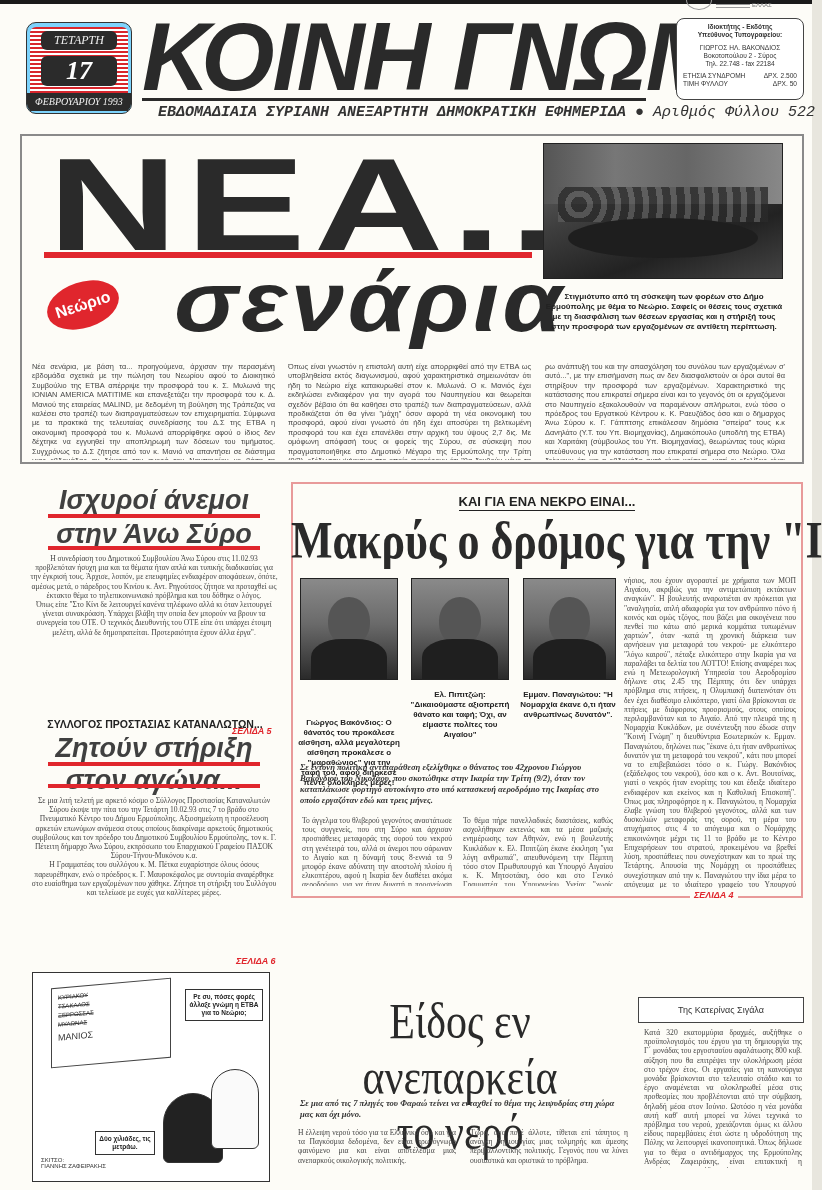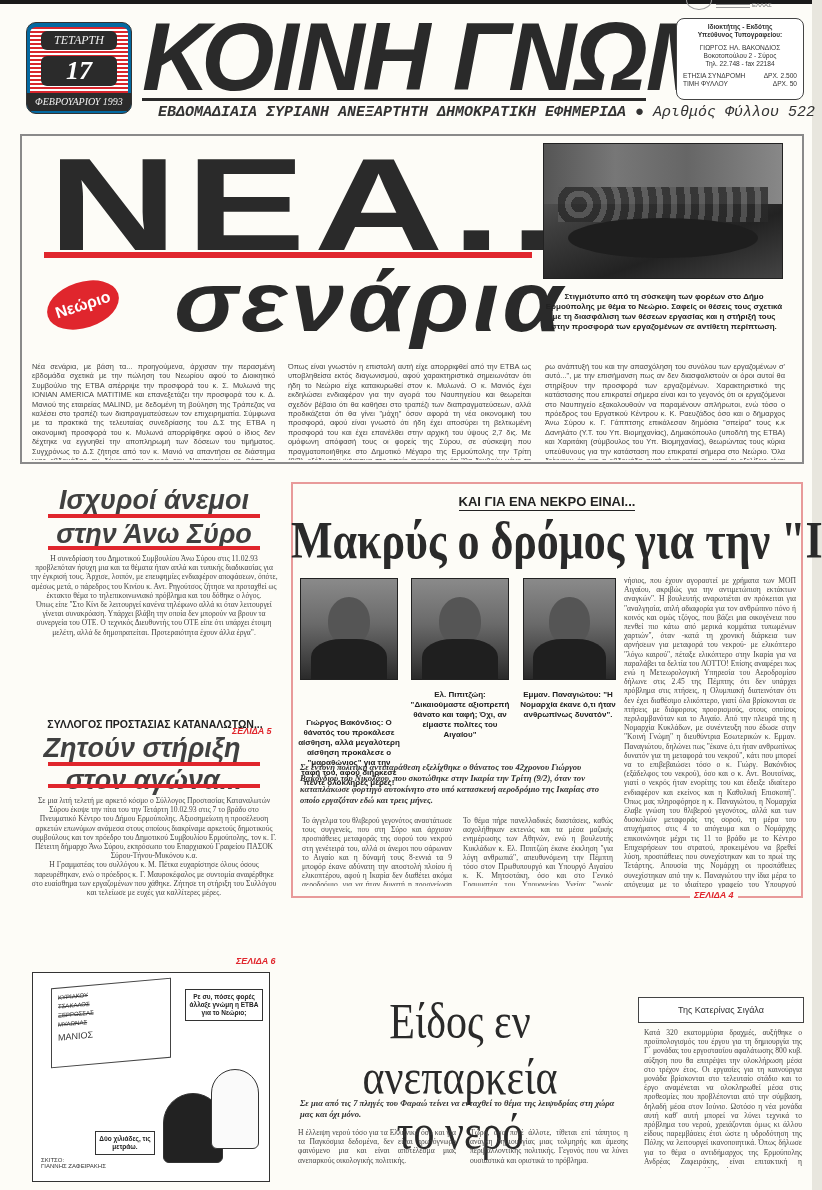--- a/index.html
+++ b/index.html
@@ -3,21 +3,21 @@
 <meta charset="utf-8">
 <style>
   * { box-sizing: border-box; margin: 0; padding: 0; }
   html, body { width: 822px; height: 1190px; background: #fdfcf7; overflow: hidden; }
   body { position: relative; font-family: "Liberation Serif", serif; color: #222; }
   .abs { position: absolute; }
   .topbar { left: 0; top: 0; width: 822px; height: 4px; background: #1a1a1a; }
   .rightedge { left: 812px; top: 0; width: 10px; height: 1190px; background: #e8e6de; }
 
   
-  .datebox { left: 26px; top: 22px; width: 106px; height: 92px; border: 1.5px solid #333; border-radius: 10px; background: #0369a1; overflow: hidden; }
+  .datebox { left: 26px; top: 22px; width: 106px; height: 92px; border: 1.5px solid #333; border-radius: 10px; background: #7dd3fc; overflow: hidden; }
   .stripes { position: absolute; left: 3px; top: 4px; right: 3px; bottom: 4px; border-radius: 6px;
     background: repeating-linear-gradient(to bottom, #d8262d 0px, #d8262d 2px, #fff 2px, #fff 4px); }
   .day-pill { position: absolute; left: 14px; top: 8px; width: 76px; height: 19px; background: #2b2b2b; border-radius: 6px; color: #f0f0f0; font-size: 12px; font-style: italic; text-align: center; line-height: 19px; }
   .num-pill { position: absolute; left: 14px; top: 33px; width: 76px; height: 30px; background: #2b2b2b; border-radius: 6px; color: #fff; font-size: 26px; font-weight: bold; font-style: italic; text-align: center; line-height: 30px; }
   .month-pill { position: absolute; left: 0; top: 70px; width: 100%; height: 18px; background: #2b2b2b; color: #f0f0f0; font-size: 10px; font-style: italic; text-align: center; line-height: 18px; }
 
   
   .masthead { left: 142px; top: 10px; width: 480px; height: 94px; font-family: "Liberation Sans", sans-serif; font-weight: 900; font-style: italic; font-size: 96px; line-height: 94px; letter-spacing: -2px; color: #2a2a2a; transform: scaleX(0.98); transform-origin: left; white-space: nowrap; }
   .mastrule { left: 142px; top: 98px; width: 504px; height: 3px; background: #2a2a2a; }
   .subtitle { left: 158px; top: 104px; width: 520px; font-family: Liberation Mono, monospace; font-size: 15px; font-style: italic; font-weight: bold; color: #333; white-space: nowrap; }
@@ -141,21 +141,21 @@
 
 <div class="abs h-script" style="left:40px; top:484px; width:228px; font-size:27px; line-height:32px;">Ισχυροί άνεμοι</div>
 <div class="abs u-red" style="left:48px; top:514px; width:212px;"></div>
 <div class="abs h-script" style="left:40px; top:518px; width:228px; font-size:27px; line-height:32px;">στην Άνω Σύρο</div>
 <div class="abs u-red" style="left:48px; top:546px; width:212px;"></div>
 <div class="abs serifcol" style="left:30px; top:554px; width:248px; height:138px; overflow:hidden; text-align:center; white-space:pre-line;">Η συνεδρίαση του Δημοτικού Συμβουλίου Άνω Σύρου στις 11.02.93 προβλεπόταν ήσυχη μια και τα θέματα ήταν απλά και τυπικής διαδικασίας για την έγκρισή τους. Άρχισε, λοιπόν, με επευφημίες ενδιαφέρον αποφάσεων, όπότε, αμέσως μετά, ο πάρεδρος του Κινίου κ. Αντ. Ρηγούτσος ζήτησε να προταχθεί ως έκτακτο θέμα το τηλεπικοινωνιακό πρόβλημα και του δόθηκε ο λόγος.
 Όπως είπε "Στο Κίνι δε λειτουργεί κανένα τηλέφωνο αλλά κι όταν λειτουργεί γίνεται συνακρόαση. Υπάρχει βλάβη την οποία δεν μπορούν να βρουν τα συνεργεία του ΟΤΕ. Ο τεχνικός Διευθυντής του ΟΤΕ είπε ότι υπάρχει έτοιμη μελέτη, αλλά δε δημοπρατείται. Προτεραιότητα έχουν άλλα έργα".</div>
 <div class="abs seepage" style="left:232px; top:694px;">ΣΕΛΙΔΑ 5</div>
 
 <div class="abs" style="left:30px; top:718px; width:250px; text-align:center; font-family:'Liberation Sans',sans-serif; font-weight:bold; font-size:10.5px; color:#222;">ΣΥΛΛΟΓΟΣ ΠΡΟΣΤΑΣΙΑΣ ΚΑΤΑΝΑΛΩΤΩΝ...</div>
-<div class="abs h-script" style="left:28px; top:732px; width:228px; font-size:27px; line-height:32px;">Ζητούν στήριξη</div>
+<div class="abs h-script" style="left:40px; top:732px; width:228px; font-size:27px; line-height:32px;">Ζητούν στήριξη</div>
 <div class="abs u-red" style="left:48px; top:762px; width:212px;"></div>
 <div class="abs h-script" style="left:40px; top:764px; width:228px; font-size:27px; line-height:32px;">στον αγώνα...</div>
 <div class="abs u-red" style="left:48px; top:784px; width:212px;"></div>
 <div class="abs serifcol" style="left:30px; top:796px; width:248px; height:130px; overflow:hidden; text-align:center; white-space:pre-line;">Σε μια λιτή τελετή με αρκετό κόσμο ο Σύλλογος Προστασίας Καταναλωτών Σύρου έκοψε την πίτα του την Τετάρτη 10.02.93 στις 7 το βράδυ στο Πνευματικό Κέντρο του Δήμου Ερμούπολης. Αξιοσημείωτη η προσέλευση αρκετών επωνύμων ανάμεσα στους οποίους διακρίναμε αρκετούς δημοτικούς συμβούλους και τον πρόεδρο του Δημοτικού Συμβουλίου Ερμούπολης, τον κ. Γ. Πέτειτη δήμαρχο Άνω Σύρου, εκπρόσωπο του Επαρχιακού Γραφείου ΠΑΣΟΚ Σύρου-Τήνου-Μυκόνου κ.α.
 Η Γραμματέας του συλλόγου κ. Μ. Πέτκα ευχαρίστησε όλους όσους παρευρέθηκαν, ενώ ο πρόεδρος κ. Γ. Μαυροκέφαλος με συντομία αναφέρθηκε στο ευαίσθημα των εργαζομένων που χάθηκε. Ζήτησε τη στήριξη του Συλλόγου και τελείωσε με ευχές για καλλίτερες μέρες.</div>
 <div class="abs seepage" style="left:236px; top:924px;">ΣΕΛΙΔΑ 6</div>
 
 <div class="abs featurebox"></div>
 <div class="abs kicker"><span>ΚΑΙ ΓΙΑ ΕΝΑ ΝΕΚΡΟ ΕΙΝΑΙ...</span></div>
 <div class="abs feat-title">Μακρύς ο δρόμος για την "Ιθάκη"!</div>

